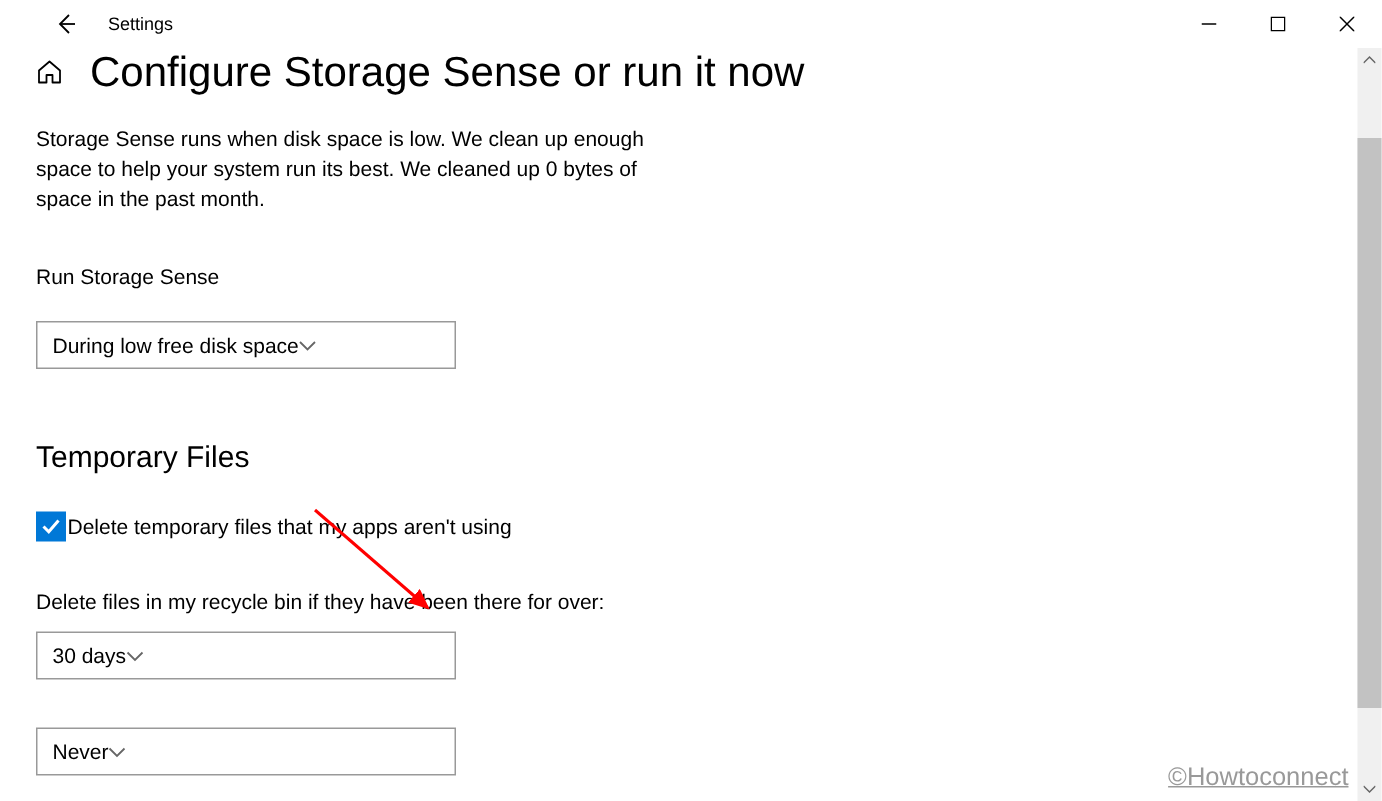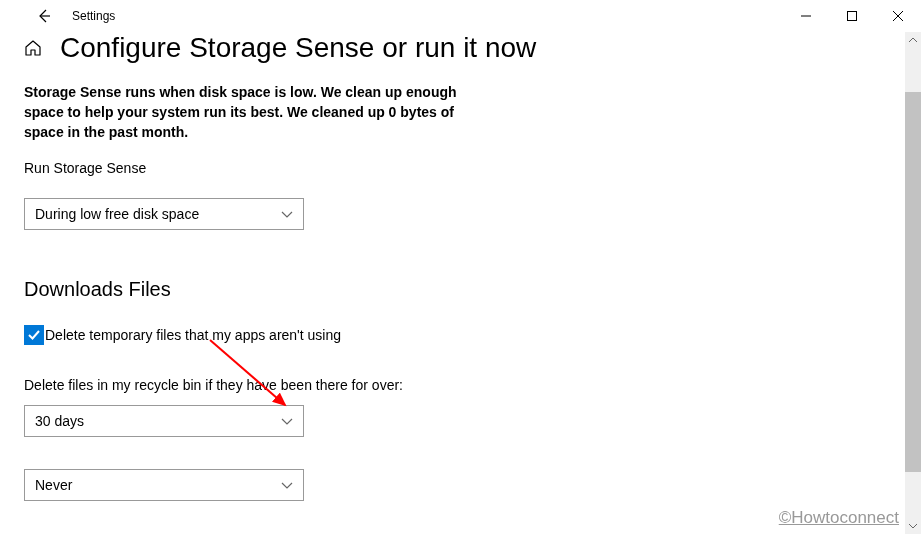--- a/index.html
+++ b/index.html
@@ -58,34 +58,32 @@
       align-items: center;
     }
     .page-title {
       font-size: 28px;
       font-weight: 400;
     }
     .description {
       font-size: 14px;
       line-height: 20px;
       max-width: 440px;
-      margin-bottom: 18px;
-      font-weight: bold;
+      margin-bottom: 34px;
     }
     .label {
       font-size: 14px;
       margin-bottom: 22px;
     }
     .dropdown {
       width: 280px;
       height: 32px;
       border: 1px solid #999;
       display: flex;
       align-items: center;
-      justify-content: space-between;
       padding: 0 10px;
       font-size: 14px;
       cursor: pointer;
       background: #fff;
     }
     .chevron {
       color: #666;
     }
     .section-title {
       font-size: 20px;
@@ -205,21 +203,21 @@
   <div class="label">Run Storage Sense</div>
   <div class="dropdown">
     <span>During low free disk space</span>
     <span class="chevron">
       <svg width="12" height="8" viewBox="0 0 12 8">
           <path d="M1 1 L6 6 L11 1" stroke="#666" stroke-width="1.2" fill="none"></path>
         </svg>
     </span>
   </div>
 
-  <h2 class="section-title">Downloads Files</h2>
+  <h2 class="section-title">Temporary Files</h2>
 
   <div class="checkbox-row">
     <div class="checkbox">
       <svg width="14" height="14" viewBox="0 0 14 14">
           <path d="M2 7 L5.5 10.5 L12 3" stroke="#fff" stroke-width="2" fill="none"></path>
         </svg>
     </div>
     <span class="checkbox-label">Delete temporary files that my apps aren't using</span>
   </div>
 

